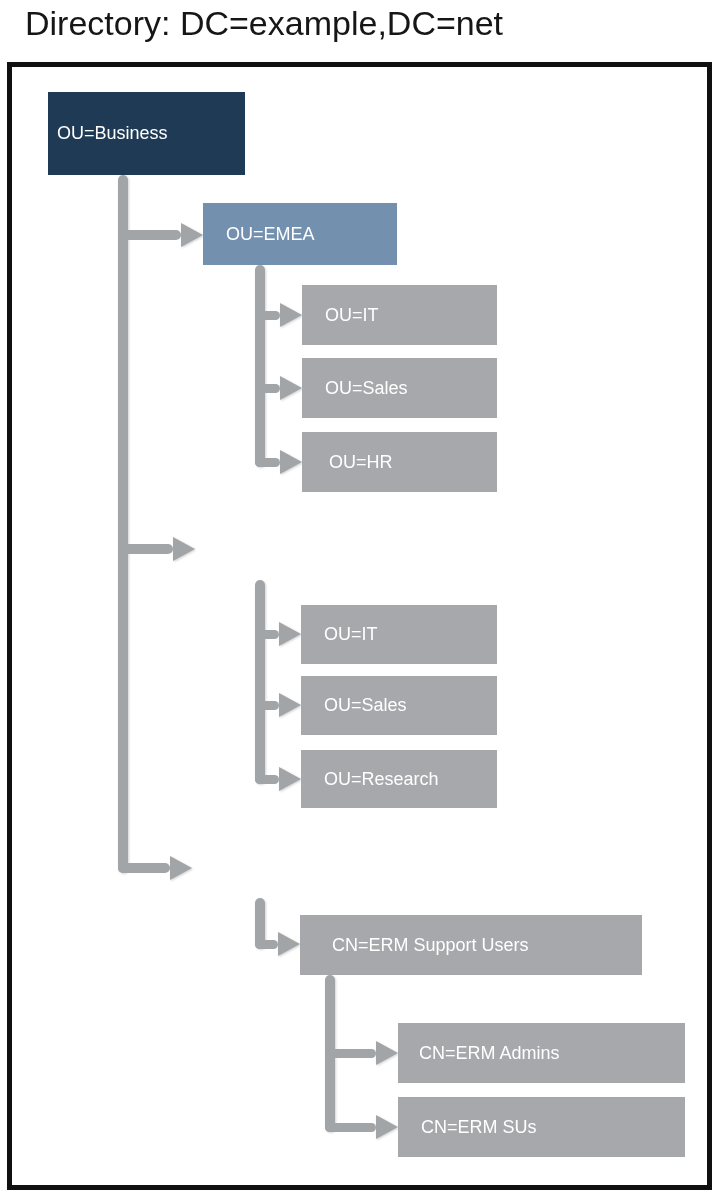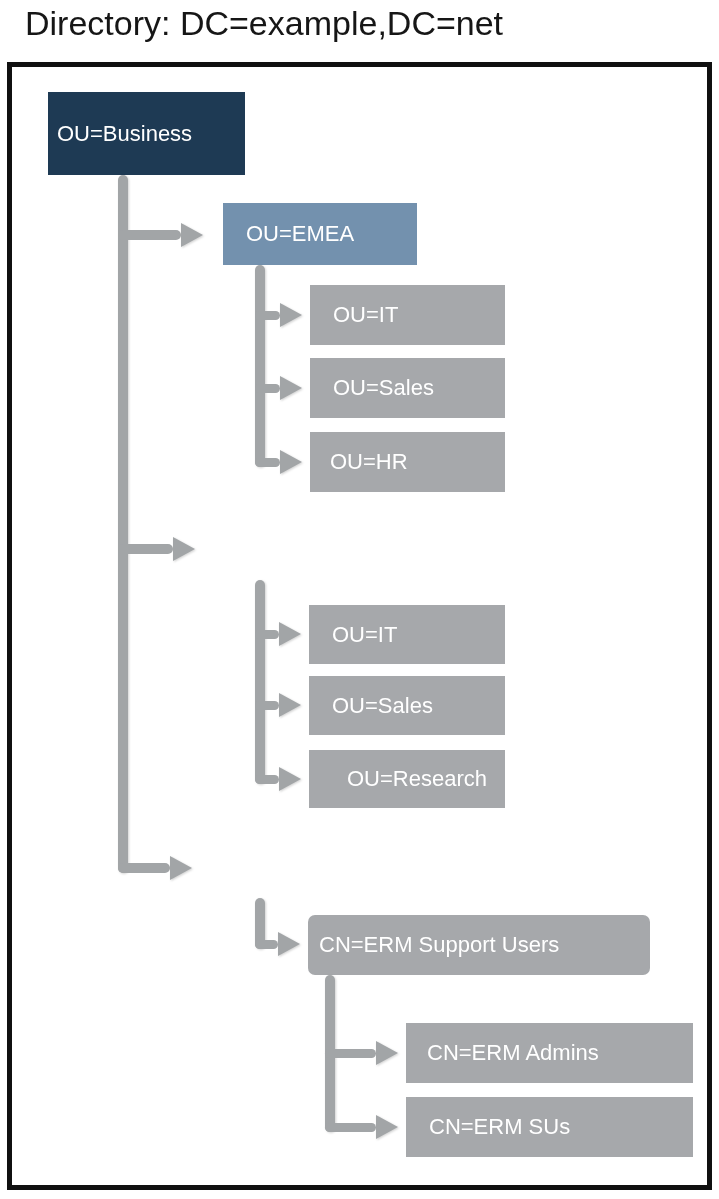--- a/index.html
+++ b/index.html
@@ -38,26 +38,26 @@
     width: 705px;
     height: 1128px;
     border: 5px solid var(--frame-border);
     background: transparent;
   }
   .node {
     position: absolute;
     display: flex;
     align-items: center;
     color: var(--box-text);
-    font-size: 22px;
+    font-size: 18px;
     white-space: nowrap;
   }
   .node.root { background: var(--root-box); }
   .node.ou   { background: var(--ou-box); }
-  .node.leaf { background: var(--leaf-box); margin-left: 8px; }
+  .node.leaf { background: var(--leaf-box); }
   .conn {
     position: absolute;
     background: var(--connector);
     border-radius: 5px;
     filter: drop-shadow(1px 1px 1px rgba(0,0,0,0.18));
   }
   .arrowhead {
     position: absolute;
     width: 0;
     height: 0;
@@ -85,41 +85,41 @@
   <div class="frame"></div>
 
   <div class="node root" style="left:48px; top:92px; width:197px; height:83px; padding-left:9px;">
     <span>OU=Business</span>
   </div>
 
   <div class="conn" style="left:118px; top:175px; width:10px; height:698px;"></div>
 
   <div class="conn" style="left:118px; top:230px; width:63px; height:10px; filter:none;"></div>
   <div class="arrowhead" style="left:181px; top:223px;"></div>
-  <div class="node ou" style="left:203px; top:203px; width:194px; height:62px; padding-left:23px;margin-left:20px;">
+  <div class="node ou" style="left:203px; top:203px; width:194px; height:62px; padding-left:23px;">
     <span>OU=EMEA</span>
   </div>
 
   <div class="conn" style="left:255px; top:265px; width:10px; height:202px;"></div>
 
   <div class="conn" style="left:255px; top:311px; width:25px; height:9px; filter:none;"></div>
   <div class="arrowhead" style="left:280px; top:303px;"></div>
   <div class="node leaf" style="left:302px; top:285px; width:195px; height:60px; padding-left:23px;">
     <span>OU=IT</span>
   </div>
 
   <div class="conn" style="left:255px; top:384px; width:25px; height:9px; filter:none;"></div>
   <div class="arrowhead" style="left:280px; top:376px;"></div>
   <div class="node leaf" style="left:302px; top:358px; width:195px; height:60px; padding-left:23px;">
     <span>OU=Sales</span>
   </div>
 
   <div class="conn" style="left:255px; top:458px; width:25px; height:9px; filter:none;"></div>
   <div class="arrowhead" style="left:280px; top:450px;"></div>
-  <div class="node leaf" style="left:302px; top:432px; width:195px; height:60px; padding-left:20px;">
+  <div class="node leaf" style="left:302px; top:432px; width:195px; height:60px; padding-left:27px;">
     <span>OU=HR</span>
   </div>
 
   <div class="conn" style="left:118px; top:544px; width:55px; height:10px; filter:none;"></div>
   <div class="arrowhead" style="left:173px; top:537px;"></div>
 
   <div class="conn" style="left:255px; top:580px; width:10px; height:204px;"></div>
 
   <div class="conn" style="left:255px; top:630px; width:24px; height:9px; filter:none;"></div>
   <div class="arrowhead" style="left:279px; top:622px;"></div>
@@ -128,31 +128,31 @@
   </div>
 
   <div class="conn" style="left:255px; top:701px; width:24px; height:9px; filter:none;"></div>
   <div class="arrowhead" style="left:279px; top:693px;"></div>
   <div class="node leaf" style="left:301px; top:676px; width:196px; height:59px; padding-left:23px;">
     <span>OU=Sales</span>
   </div>
 
   <div class="conn" style="left:255px; top:775px; width:24px; height:9px; filter:none;"></div>
   <div class="arrowhead" style="left:279px; top:767px;"></div>
-  <div class="node leaf" style="left:301px; top:750px; width:196px; height:58px; padding-left:38px;">
+  <div class="node leaf" style="left:301px; top:750px; width:196px; height:58px; padding-left:23px;">
     <span>OU=Research</span>
   </div>
 
   <div class="conn" style="left:118px; top:863px; width:52px; height:10px; filter:none;"></div>
   <div class="arrowhead" style="left:170px; top:856px;"></div>
 
   <div class="conn" style="left:255px; top:898px; width:10px; height:51px;"></div>
   <div class="conn" style="left:255px; top:940px; width:23px; height:9px; filter:none;"></div>
   <div class="arrowhead" style="left:278px; top:932px;"></div>
-  <div class="node leaf" style="left:300px; top:915px; width:342px; height:60px; padding-left:11px;border-radius:7px;">
+  <div class="node leaf" style="left:300px; top:915px; width:342px; height:60px; padding-left:32px;">
     <span>CN=ERM Support Users</span>
   </div>
 
   <div class="conn" style="left:325px; top:975px; width:10px; height:157px;"></div>
 
   <div class="conn" style="left:325px; top:1049px; width:51px; height:9px; filter:none;"></div>
   <div class="arrowhead" style="left:376px; top:1041px;"></div>
   <div class="node leaf" style="left:398px; top:1023px; width:287px; height:60px; padding-left:21px;text-align:right;">
     <span>CN=ERM Admins</span>
   </div>

